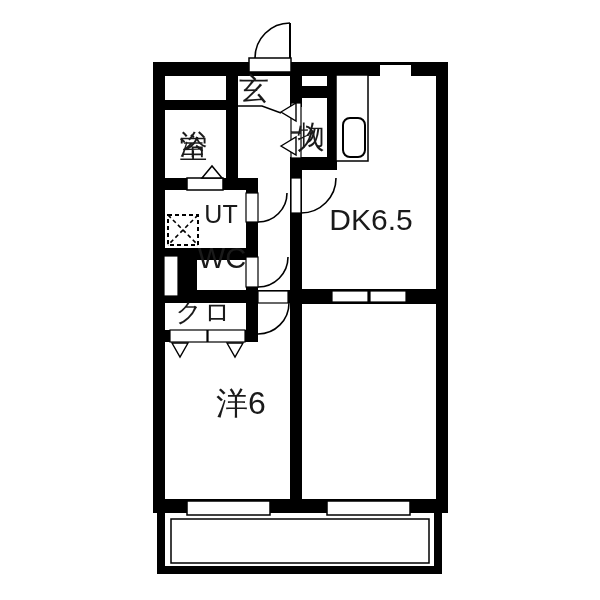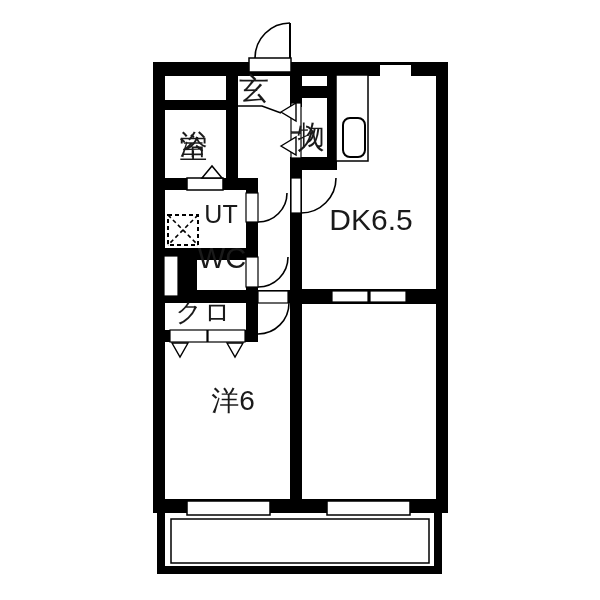--- a/index.html
+++ b/index.html
@@ -16,21 +16,21 @@
     position:absolute;writing-mode:vertical-rl;text-orientation:upright;
     color:#1a1a1a;line-height:1;letter-spacing:2px;font-weight:400;
   }
   .f-genkan{left:254px;top:74px;font-size:30px;}
   .f-bath{left:179px;top:108px;font-size:28px;}
   .f-ut{left:221px;top:202px;font-size:25px;}
   .f-wc{left:222px;top:244px;font-size:29px;}
   .f-closet{left:204px;top:299px;font-size:26px;letter-spacing:2px;}
   .f-storage{left:297px;top:100px;font-size:27px;}
   .f-dk{left:371px;top:205px;font-size:30px;}
-  .f-w6{left:233px;top:387px;font-size:28px;}
+  .f-w6{left:241px;top:387px;font-size:32px;}
   .f-w75{left:366px;top:387px;font-size:32px;}
   .f-balcony{left:299px;top:527px;font-size:26px;letter-spacing:1px;}
 </style>
 </head>
 <body>
 
 <div id="stage">
 
   <svg id="plan-svg" width="600" height="600" viewBox="0 0 600 600">
 

